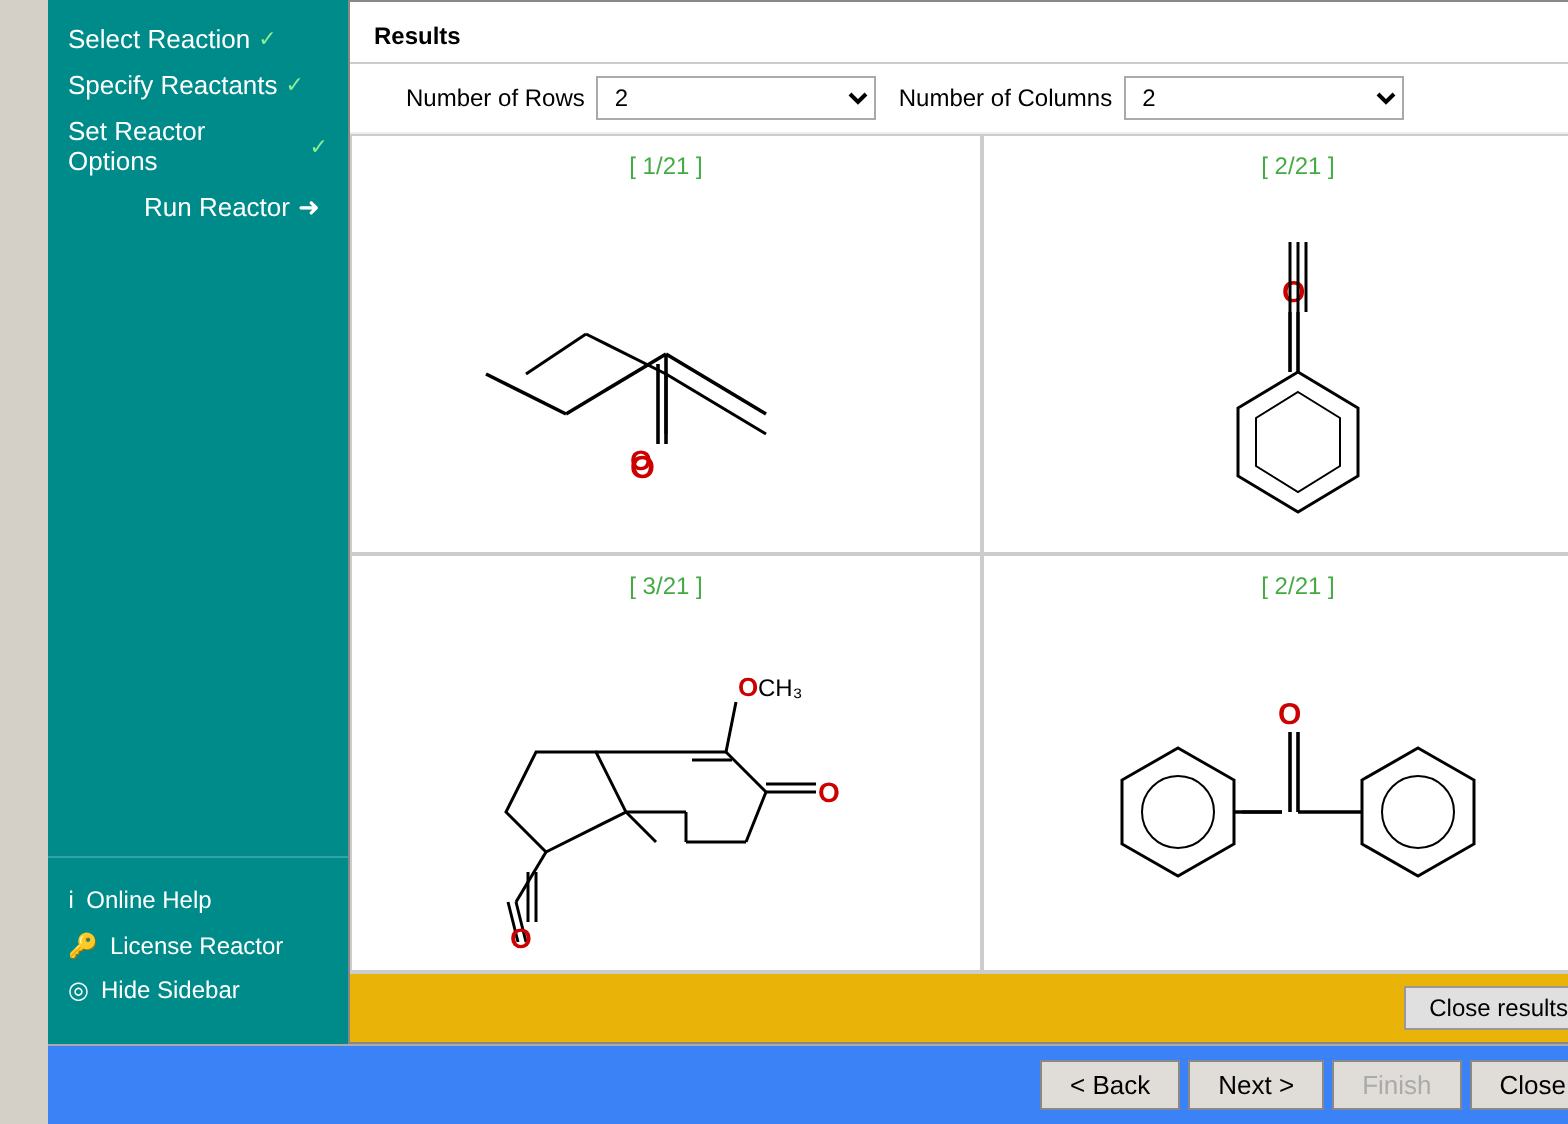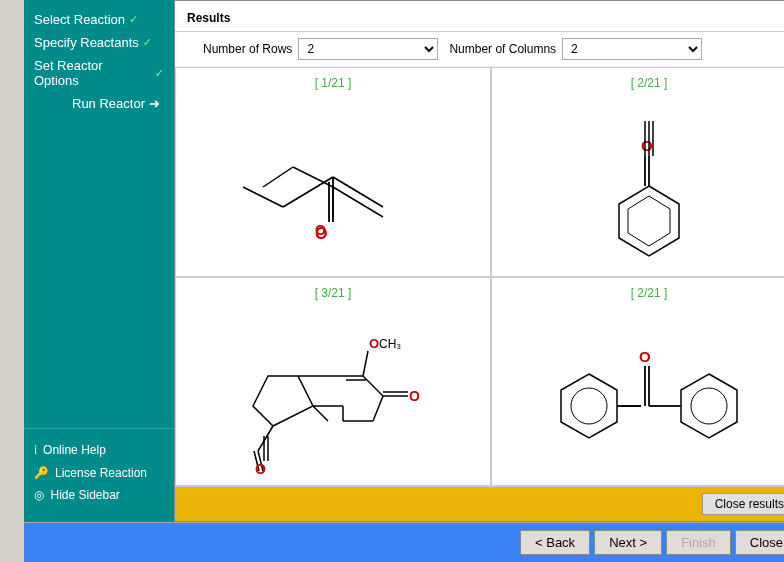--- a/index.html
+++ b/index.html
@@ -198,21 +198,21 @@
 
       <div class="sidebar-spacer"></div>
 
       <div class="sidebar-bottom">
         <div class="sidebar-bottom-item">
           <span>ℹ</span>
           <span>Online Help</span>
         </div>
         <div class="sidebar-bottom-item">
           <span>🔑</span>
-          <span>License Reaction</span>
+          <span>License Reactor</span>
         </div>
         <div class="sidebar-bottom-item">
           <span>◎</span>
           <span>Hide Sidebar</span>
         </div>
       </div>
     </div>
 
     <div class="content">
       <div class="results-header">Results</div>

